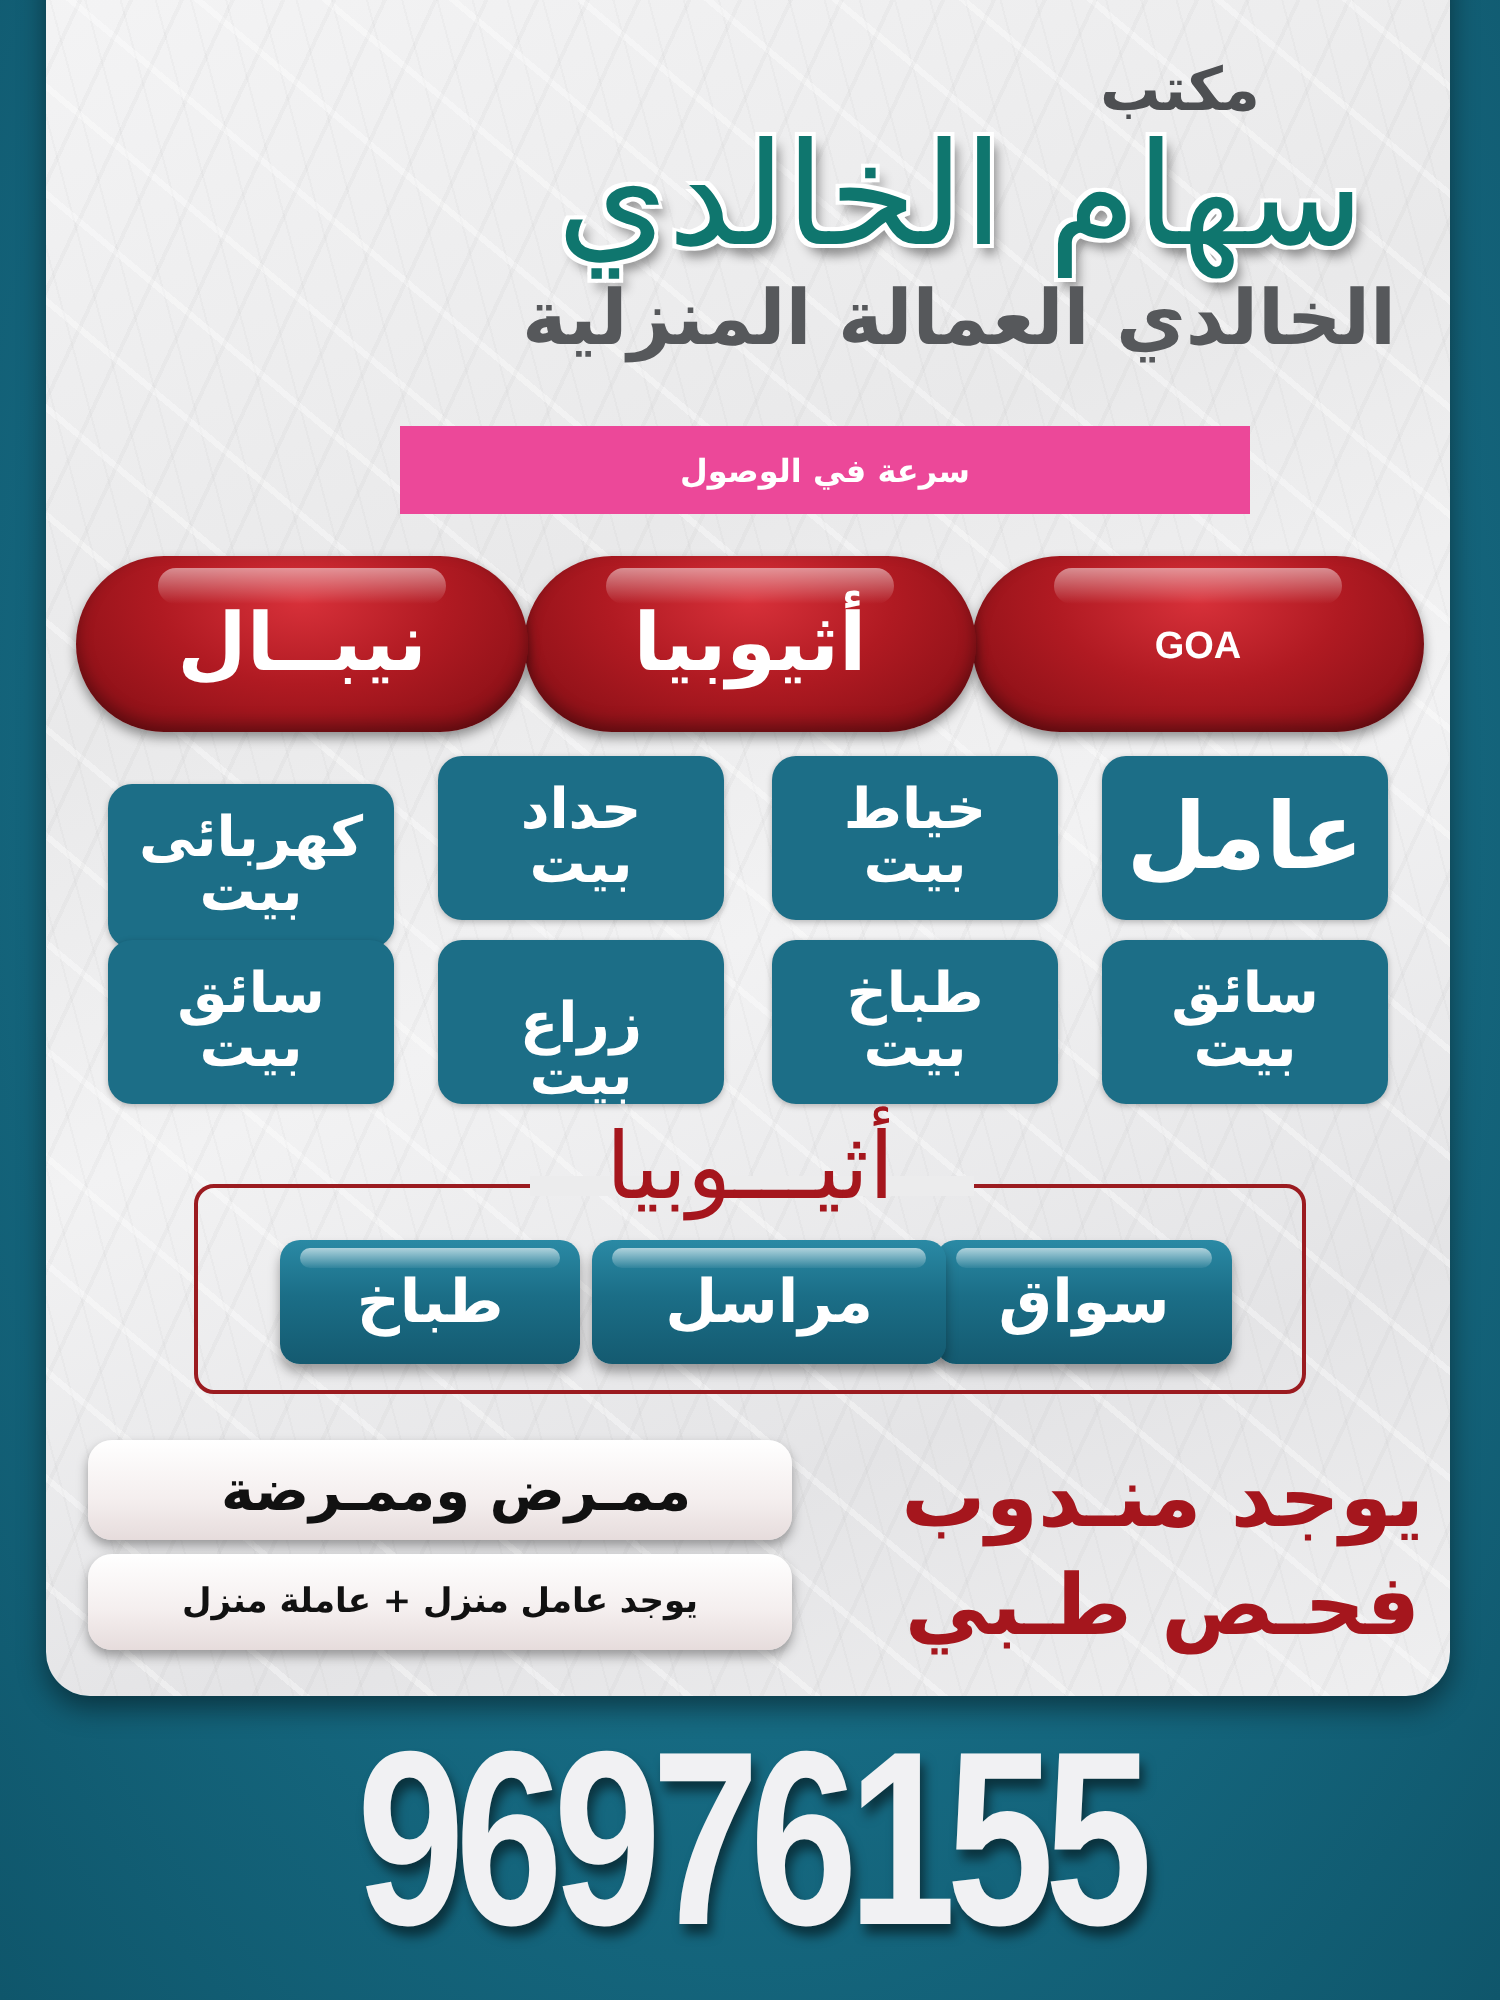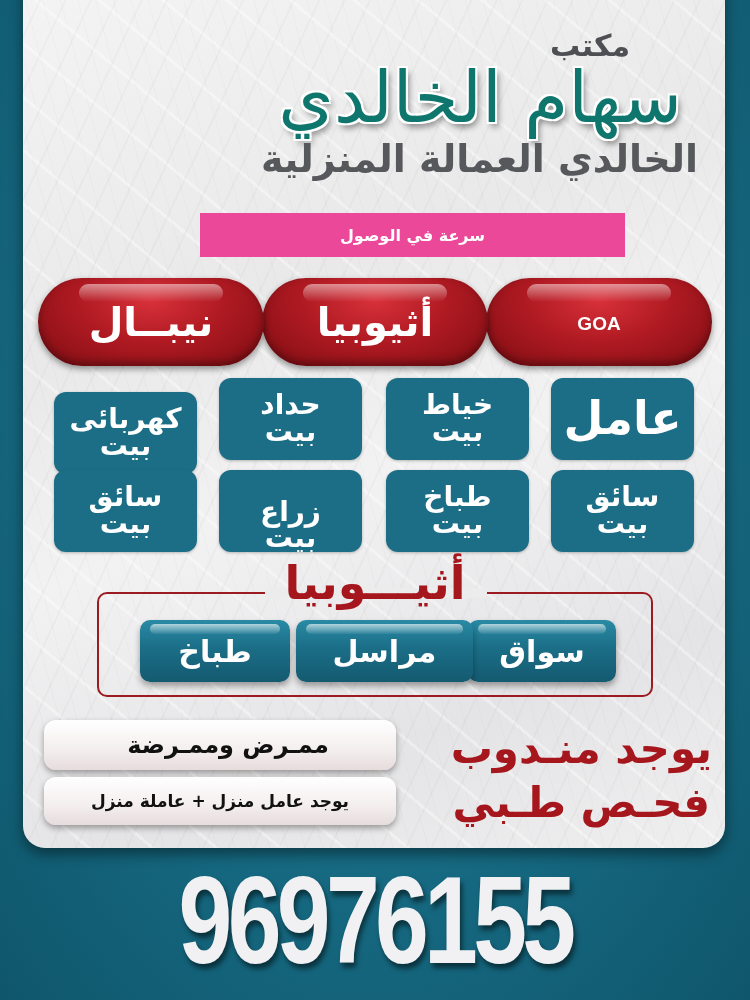--- a/index.html
+++ b/index.html
@@ -24,21 +24,21 @@
   .pill{top:278px;height:88px;width:226px;border-radius:44px;
     background:radial-gradient(ellipse at 50% 25%, #d8313a 0%, #b01a22 45%, #7f0d13 100%);
     box-shadow:0 3px 6px rgba(0,0,0,.4), inset 0 -4px 8px rgba(0,0,0,.35);
     color:#fff;font-weight:bold;font-size:40px;display:flex;flex-direction:column;align-items:center;justify-content:center;line-height:1;}
   .pill::after{content:"";position:absolute;left:18%;right:18%;top:6px;height:18px;border-radius:20px;
     background:linear-gradient(#ffffff80,#ffffff00);}
   .pill .sub{font-size:19px;margin-top:2px;font-family:"Liberation Sans",sans-serif;}
   .tile{width:143px;height:82px;border-radius:12px;background:#1c6e87;box-shadow:0 1px 3px rgba(0,0,0,.25);
     color:#fff;font-weight:bold;display:flex;flex-direction:column;align-items:center;justify-content:center;line-height:.95;font-size:28px;text-align:center;}
   .tile.single{font-size:46px;}
-  .eth-title{left:0;width:750px;top:560px;text-align:center;font-size:46px;font-weight:bold;color:#a5161d;line-height:1;}
+  .eth-title{left:0;width:750px;top:560px;text-align:center;font-size:46px;font-weight:normal;color:#a5161d;line-height:1;}
   .frame{left:97px;top:592px;width:556px;height:105px;border:2px solid #9b1b20;border-radius:10px;}
   .frame-gap{left:265px;top:588px;width:222px;height:10px;background:#ececed;}
   .btn3{top:620px;height:62px;width:122px;border-radius:10px;
     background:linear-gradient(#2a8aa5 0%,#1b6e87 45%,#145a70 100%);box-shadow:0 4px 6px rgba(0,0,0,.35);
     color:#fff;font-weight:bold;font-size:30px;display:flex;align-items:center;justify-content:center;}
   .btn3::after{content:"";position:absolute;left:10px;right:10px;top:4px;height:10px;border-radius:6px;background:linear-gradient(#ffffffa0,#ffffff10);}
   .wbox{border-radius:12px;background:linear-gradient(#ffffff 0%,#f4eeee 60%,#e6dcdc 100%);
     box-shadow:0 3px 6px rgba(0,0,0,.35);color:#111;font-weight:bold;display:flex;align-items:center;justify-content:center;}
   .red-txt{font-size:42px;font-weight:bold;color:#a5161d;line-height:1;}
   .phone{left:0;width:750px;top:858px;text-align:center;font-family:"Liberation Sans",sans-serif;font-weight:bold;
@@ -100,16 +100,16 @@
 
 <div class="abs frame"></div>
 <div class="abs frame-gap"></div>
 <div class="abs rtl eth-title">أثيـــوبيا</div>
 <div class="abs rtl btn3" style="left:468px;width:148px;">سواق</div>
 <div class="abs rtl btn3" style="left:296px;width:177px;">مراسل</div>
 <div class="abs rtl btn3" style="left:140px;width:150px;">طباخ</div>
 
 <div class="abs rtl red-txt" style="right:38px;top:728px;">يوجد منـدوب</div>
 <div class="abs rtl red-txt" style="right:40px;top:782px;">فحـص طـبي</div>
-<div class="abs rtl wbox" style="left:44px;top:720px;width:352px;height:50px;font-size:24px;padding-left:16px;">ممـرض وممـرضة</div>
+<div class="abs rtl wbox" style="left:44px;top:720px;width:352px;height:50px;font-size:28px;padding-left:16px;">ممـرض وممـرضة</div>
 <div class="abs rtl wbox" style="left:44px;top:777px;width:352px;height:48px;font-size:17px;">يوجد عامل منزل + عاملة منزل</div>
 
 <div class="abs phone">96976155</div>
 
 </body></html>

